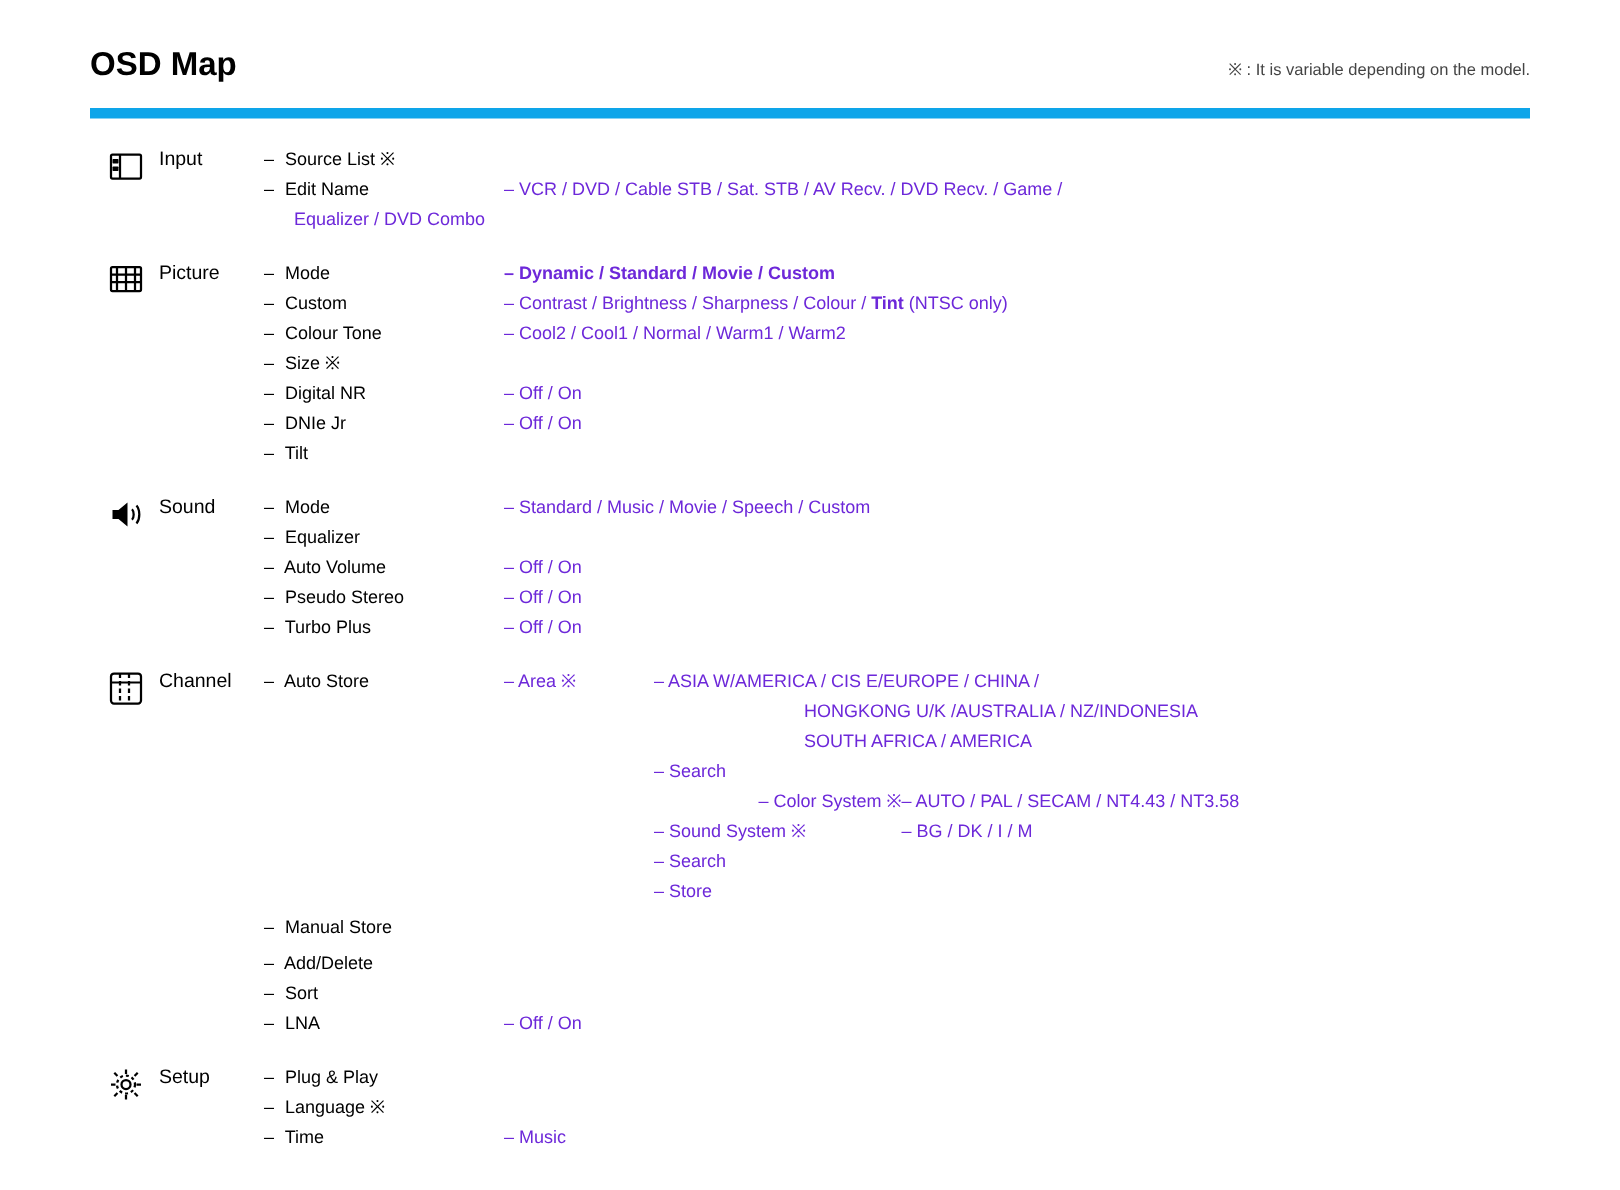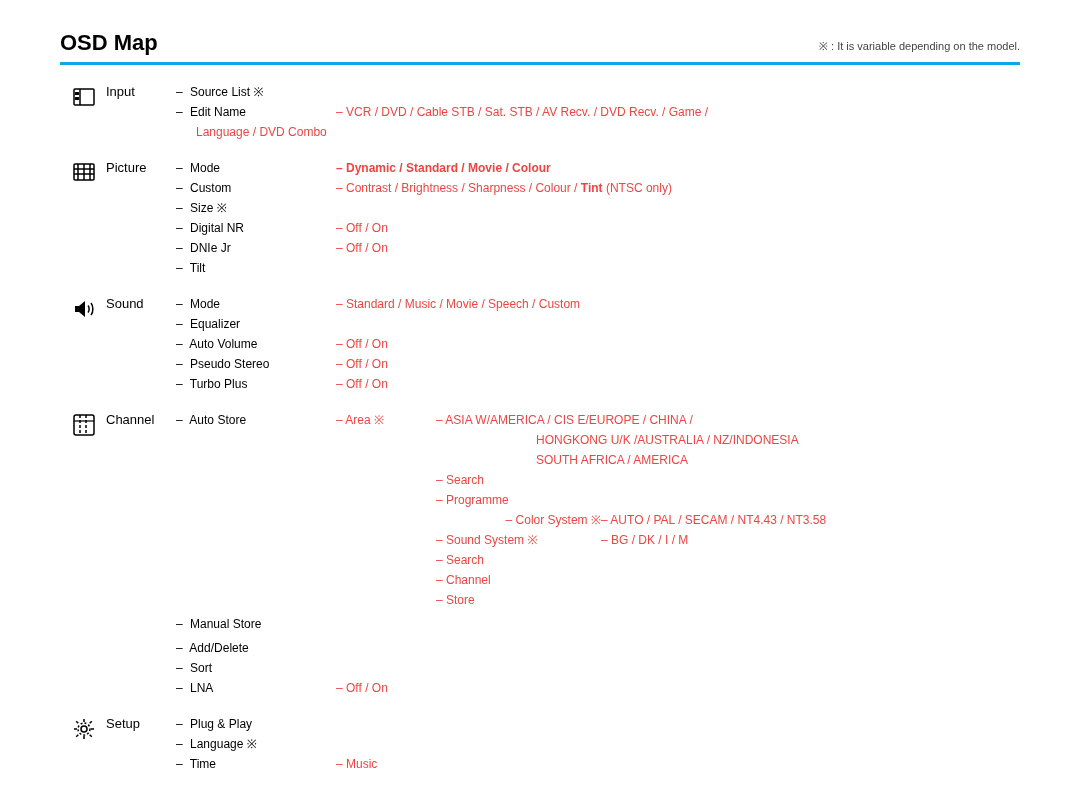--- a/index.html
+++ b/index.html
@@ -15,22 +15,22 @@
 
     .page {
       padding: 30px 60px 60px 60px;
     }
 
     
     .header {
       display: flex;
       align-items: baseline;
       justify-content: space-between;
-      border-bottom: 3px solid #0ea5e9;
-      padding-bottom: 6px;
+      border-bottom: 7px solid #0ea5e9;
+      padding-bottom: 16px;
       margin-bottom: 18px;
     }
     .header-title {
       font-size: 22px;
       font-weight: bold;
       color: #000;
     }
     .header-note {
       font-size: 11px;
       color: #444;
@@ -90,21 +90,21 @@
       color: #000;
     }
 
     .menu-dash {
       margin-right: 4px;
       color: #000;
     }
 
     .menu-value {
       font-size: 12px;
-      color: #ef4444;
+      color: #6d28d9;
     }
 
     .menu-value.bold {
       font-weight: bold;
     }
 
     .indent {
       padding-left: 20px;
     }
 
@@ -138,45 +138,49 @@
       <div class="section-label">Input</div>
       <div class="section-body">
         <div class="menu-row">
           <span class="menu-item"><span class="menu-dash">–</span> Source List ※</span>
         </div>
         <div class="menu-row">
           <span class="menu-item"><span class="menu-dash">–</span> Edit Name</span>
           <span class="menu-value">– VCR / DVD / Cable STB / Sat. STB / AV Recv. / DVD Recv. / Game /</span>
         </div>
         <div class="menu-row indent">
-          <span class="menu-value">Language / DVD Combo</span>
+          <span class="menu-value">Equalizer / DVD Combo</span>
         </div>
       </div>
     </div>
 
     <div class="section">
       <div class="section-icon">
         <svg viewBox="0 0 24 24" fill="none" stroke="#000" stroke-width="1.5">
           <rect x="2" y="3" width="20" height="16" rx="1"></rect>
           <line x1="6" y1="3" x2="6" y2="19"></line>
           <line x1="12" y1="3" x2="12" y2="19"></line>
           <line x1="18" y1="3" x2="18" y2="19"></line>
           <line x1="2" y1="8" x2="22" y2="8"></line>
           <line x1="2" y1="13" x2="22" y2="13"></line>
         </svg>
       </div>
       <div class="section-label">Picture</div>
       <div class="section-body">
         <div class="menu-row">
           <span class="menu-item"><span class="menu-dash">–</span> Mode</span>
-          <span class="menu-value bold">– Dynamic / Standard / Movie / Colour</span>
+          <span class="menu-value bold">– Dynamic / Standard / Movie / Custom</span>
         </div>
         <div class="menu-row">
           <span class="menu-item"><span class="menu-dash">–</span> Custom</span>
           <span class="menu-value">– Contrast / Brightness / Sharpness / Colour / <strong>Tint</strong> (NTSC only)</span>
+        </div>
+        <div class="menu-row">
+          <span class="menu-item"><span class="menu-dash">–</span> Colour Tone</span>
+          <span class="menu-value">– Cool2 / Cool1 / Normal / Warm1 / Warm2</span>
         </div>
         <div class="menu-row">
           <span class="menu-item"><span class="menu-dash">–</span> Size ※</span>
         </div>
         <div class="menu-row">
           <span class="menu-item"><span class="menu-dash">–</span> Digital NR</span>
           <span class="menu-value">– Off / On</span>
         </div>
         <div class="menu-row">
           <span class="menu-item"><span class="menu-dash">–</span> DNIe Jr</span>
@@ -241,35 +245,29 @@
           <span class="menu-value">HONGKONG U/K /AUSTRALIA / NZ/INDONESIA</span>
         </div>
         <div class="menu-row" style="padding-left:360px;">
           <span class="menu-value">SOUTH AFRICA / AMERICA</span>
         </div>
 
         <div class="menu-row" style="padding-left:260px;">
           <span class="menu-value">– Search</span>
         </div>
         <div class="menu-row" style="padding-left:260px;">
-          <span class="menu-value">– Programme</span>
-        </div>
-        <div class="menu-row" style="padding-left:260px;">
           <span class="menu-value" style="min-width:165px;text-align:right;">– Color System ※</span>
           <span class="menu-value">– AUTO / PAL / SECAM / NT4.43 / NT3.58</span>
         </div>
         <div class="menu-row" style="padding-left:260px;">
           <span class="menu-value" style="min-width:165px;">– Sound System ※</span>
           <span class="menu-value">– BG / DK / I / M</span>
         </div>
         <div class="menu-row" style="padding-left:260px;">
           <span class="menu-value">– Search</span>
-        </div>
-        <div class="menu-row" style="padding-left:260px;">
-          <span class="menu-value">– Channel</span>
         </div>
         <div class="menu-row" style="padding-left:260px;">
           <span class="menu-value">– Store</span>
         </div>
 
         <div class="menu-row" style="margin-top:4px;">
           <span class="menu-item"><span class="menu-dash">–</span> Manual Store</span>
         </div>
 
         <div class="menu-row" style="margin-top:4px;">

